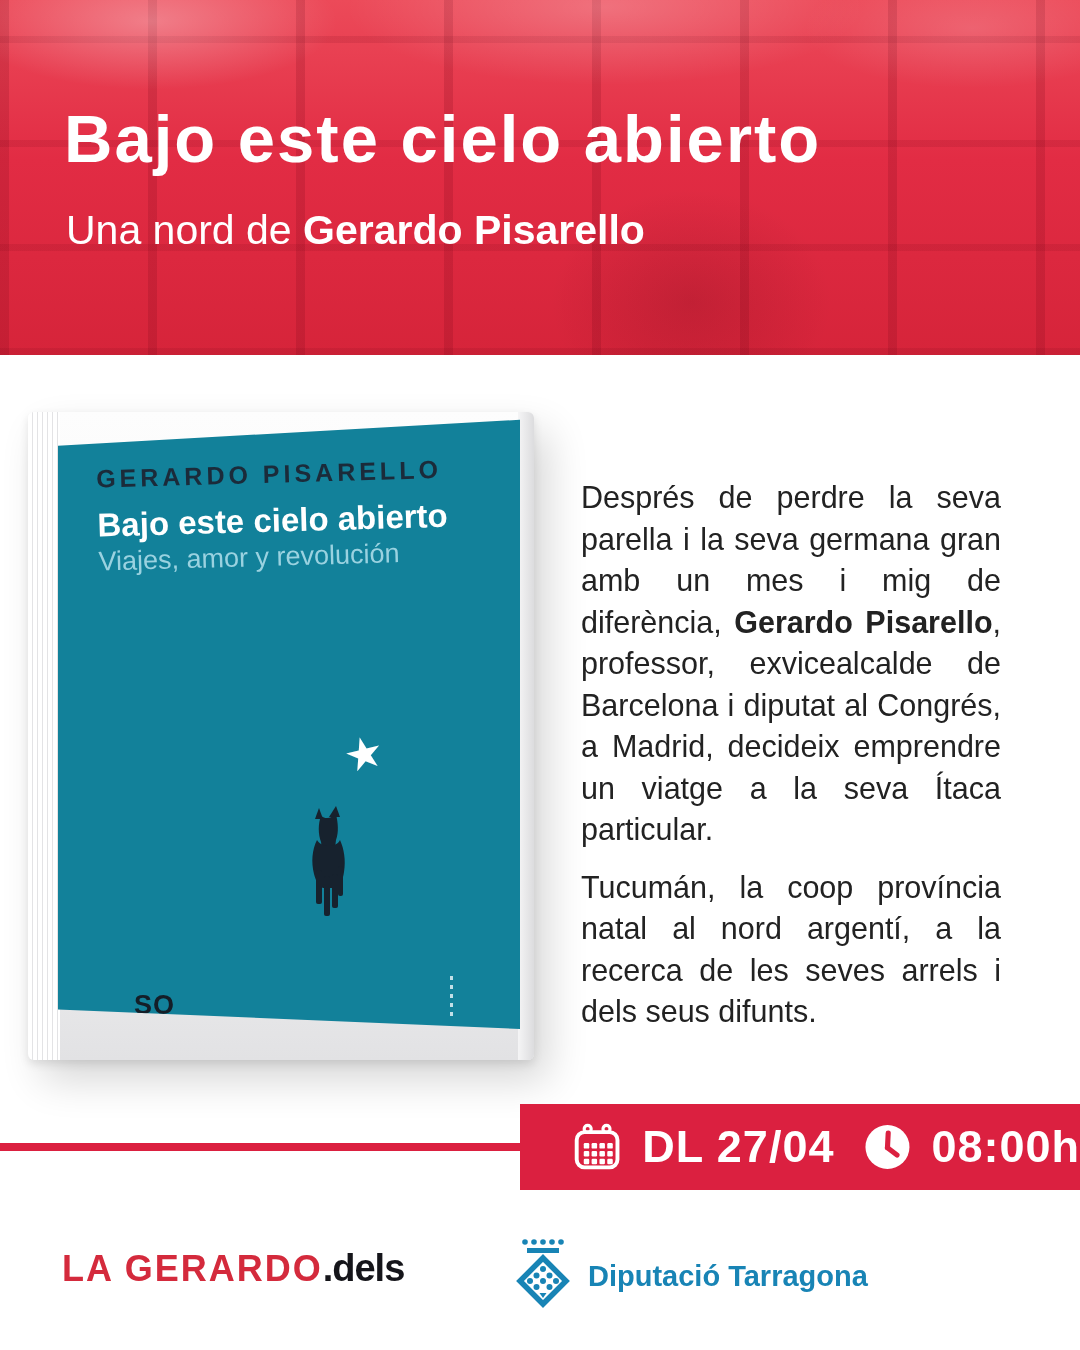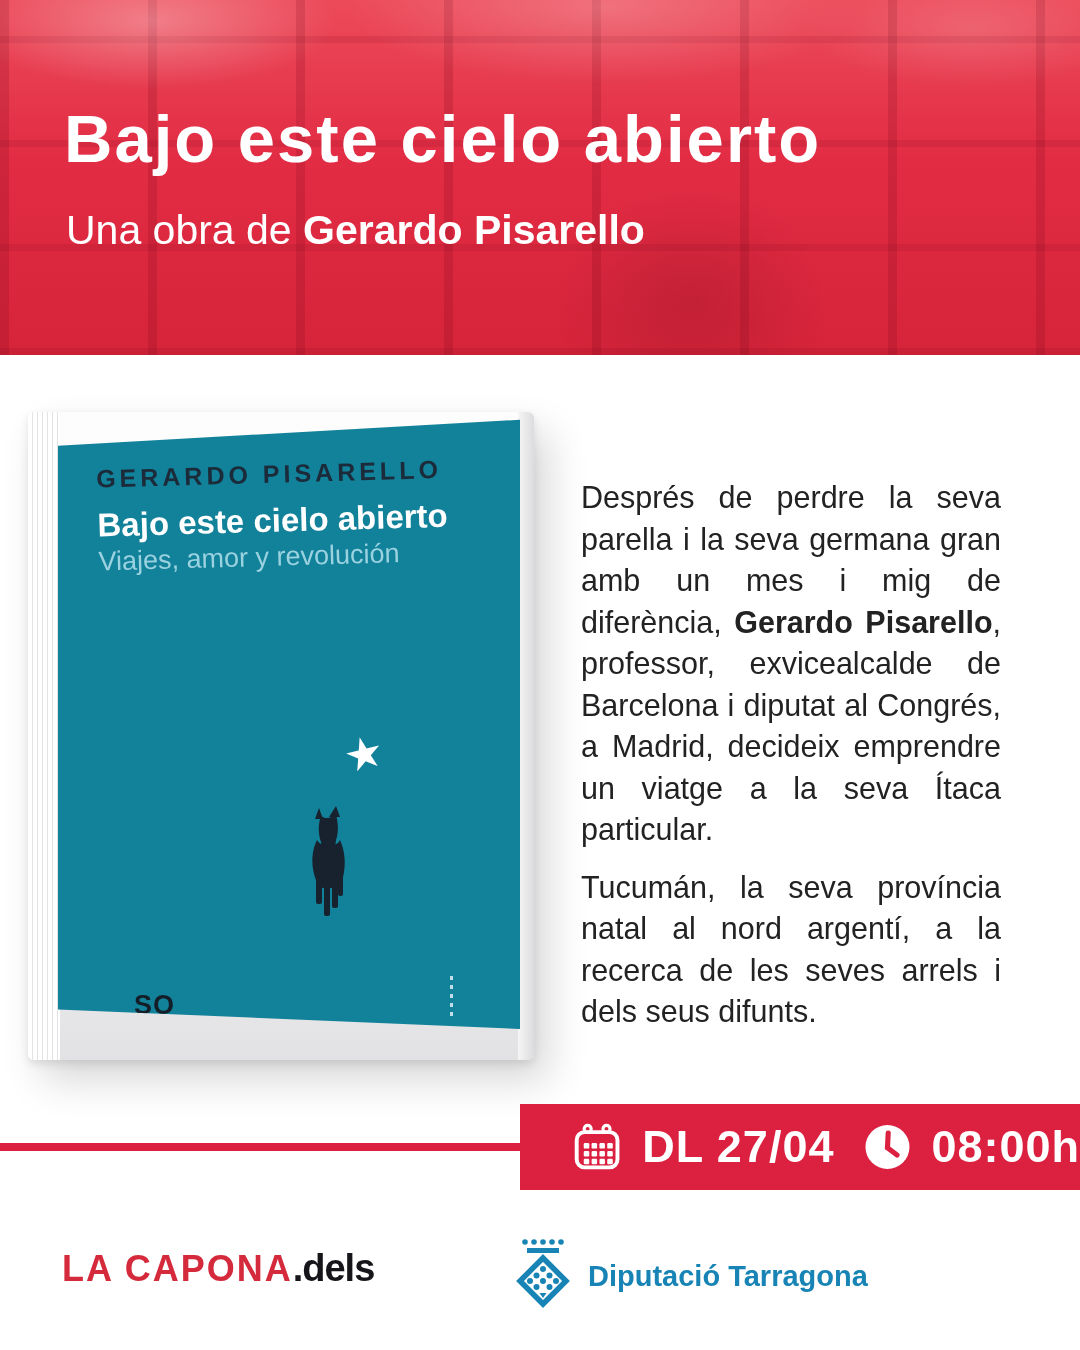--- a/index.html
+++ b/index.html
@@ -112,21 +112,21 @@
   .collab-crest { width:62px; height:80px; flex:0 0 auto; }
   .collab-name { font-size:29px; font-weight:700; color:#1884B5; white-space:nowrap; }
 </style>
 </head>
 <body>
 
 <div class="poster">
 
   <header class="hero">
     <h1 class="hero-title">Bajo este cielo abierto</h1>
-    <div class="hero-subtitle"><span>Una obra de </span><span class="bold">Gerardo Pisarello</span></div>
+    <div class="hero-subtitle"><span>Una nord de </span><span class="bold">Gerardo Pisarello</span></div>
   </header>
 
   <div class="book">
     <div class="book-pages-left"></div>
     <div class="book-pages-right"></div>
     <div class="book-cover">
       <div class="cover-text">
         <div class="cover-author">GERARDO PISARELLO</div>
         <div class="cover-title">Bajo este cielo abierto</div>
         <div class="cover-subtitle">Viajes, amor y revolución</div>
@@ -144,21 +144,21 @@
           <rect x="28" y="60" width="5" height="30" rx="2"></rect>
         </g>
       </svg>
       <div class="cover-publisher">SO</div>
       <div class="cover-code"></div>
     </div>
   </div>
 
   <section class="description">
     <p><span>Després de perdre la seva parella i la seva germana gran amb un mes i mig de diferència, </span><span class="bold">Gerardo Pisarello</span><span>, professor, exvicealcalde de Barcelona i diputat al Congrés, a Madrid, decideix emprendre un viatge a la seva Ítaca particular.</span></p>
-    <p>Tucumán, la seva província natal al nord argentí, a la recerca de les seves arrels i dels seus difunts.</p>
+    <p>Tucumán, la coop província natal al nord argentí, a la recerca de les seves arrels i dels seus difunts.</p>
   </section>
 
   <div class="event-line"></div>
   <div class="event-banner">
     <svg class="icon-cal" viewBox="0 0 64 64">
       <g fill="none" stroke="#ffffff" stroke-width="5">
         <rect x="6" y="13" width="52" height="45" rx="10"></rect>
         <circle cx="20" cy="9" r="4.5" stroke-width="4"></circle>
         <circle cx="44" cy="9" r="4.5" stroke-width="4"></circle>
       </g>
@@ -181,21 +181,21 @@
     <svg class="icon-clock" viewBox="0 0 64 64">
       <circle cx="32" cy="32" r="30" fill="#ffffff"></circle>
       <g stroke="#DB2040" stroke-width="7" stroke-linecap="round">
         <line x1="32" y1="33" x2="33" y2="13"></line>
         <line x1="32" y1="33" x2="45" y2="43"></line>
       </g>
     </svg>
     <span class="label">08:00h</span>
   </div>
 
-  <div class="capona-logo"><span class="capona-main">LA CAPONA</span><span class="capona-suffix">.dels</span></div>
+  <div class="capona-logo"><span class="capona-main">LA GERARDO</span><span class="capona-suffix">.dels</span></div>
 
   <div class="collab">
     <svg class="collab-crest" viewBox="0 0 62 80">
       <g fill="#1884B5">
         <circle cx="13" cy="6" r="2.8"></circle>
           <circle cx="22" cy="6" r="2.8"></circle>
           <circle cx="31" cy="6" r="2.8"></circle>
           <circle cx="40" cy="6" r="2.8"></circle>
           <circle cx="49" cy="6" r="2.8"></circle>
         <rect x="15" y="12" width="32" height="5"></rect>

